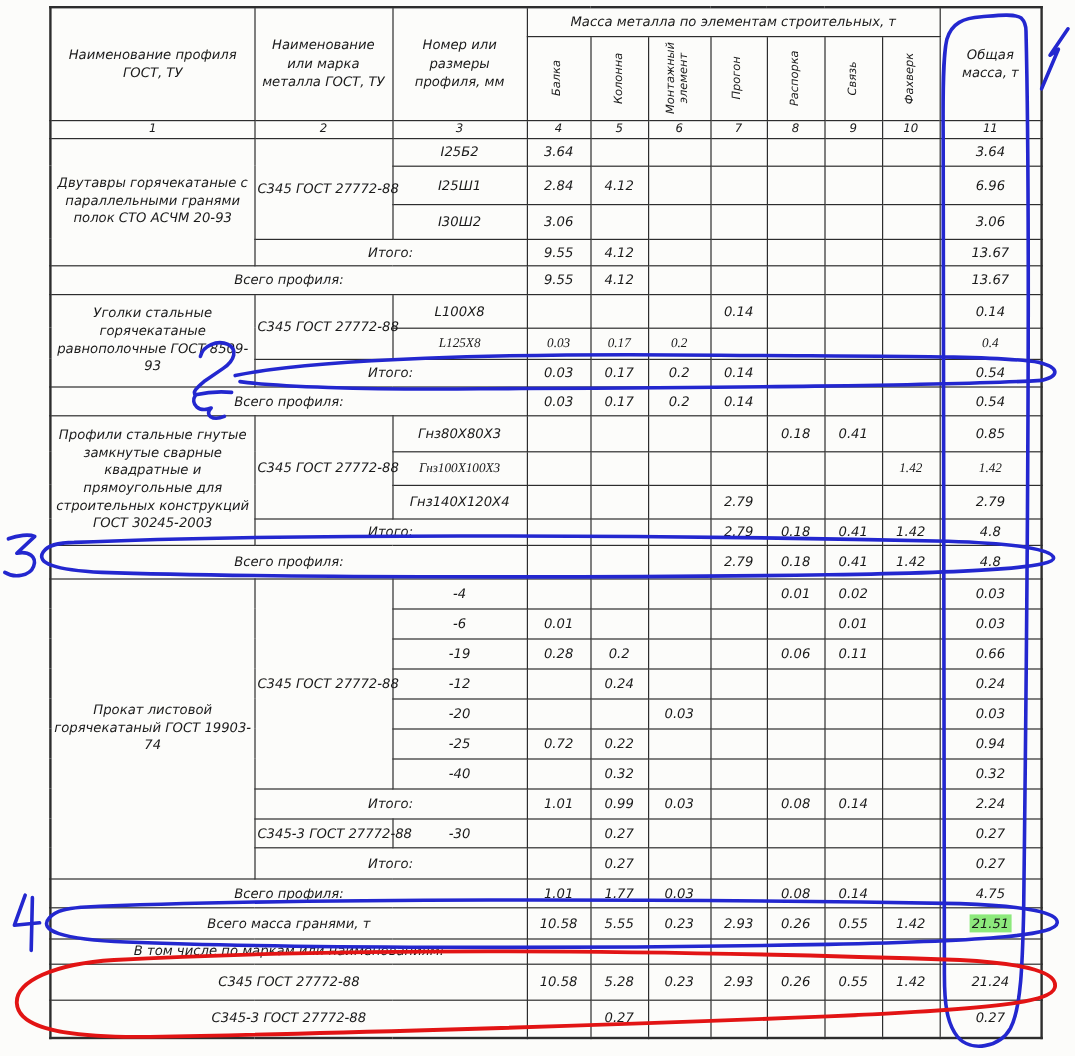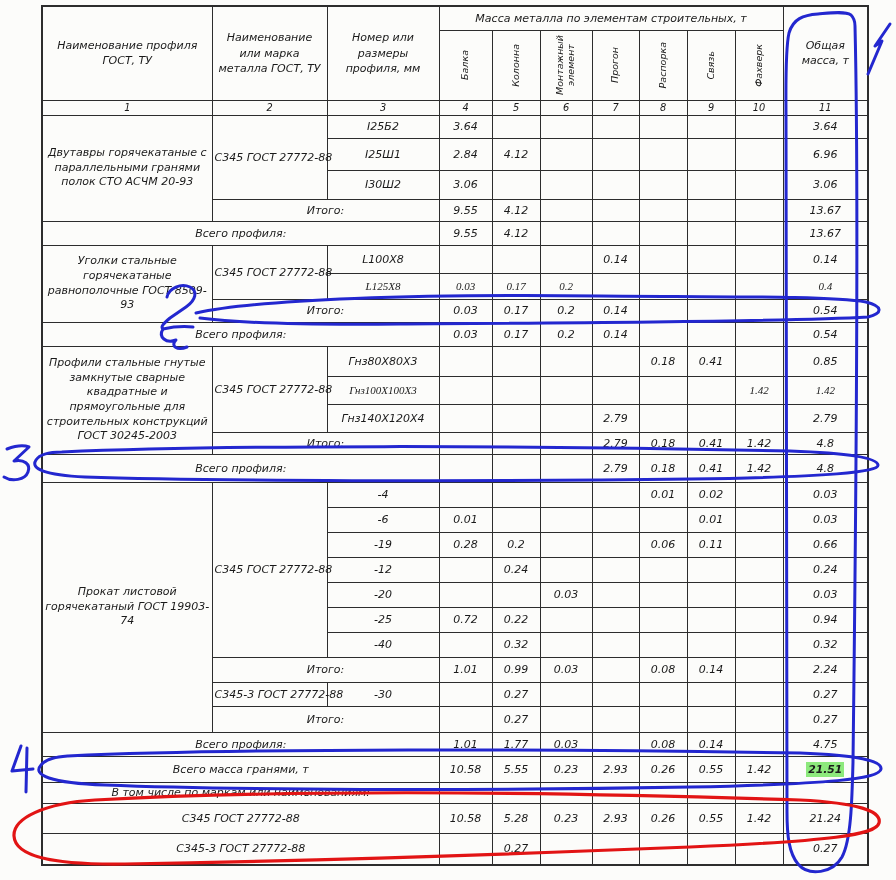--- a/index.html
+++ b/index.html
@@ -29,21 +29,21 @@
   td.tot{font-size:10.8px;}
   td.vert{padding:2px 0;}
   td.vert div{
     writing-mode:vertical-rl;transform:rotate(180deg);
     margin:0 auto;font-size:9.5px;line-height:1.12;max-height:64px;
   }
   tr.numrow td{font-size:9.8px;line-height:1;}
   td.green{padding:0;}
   .green-box{
     display:inline-block;background:#8de97c;
-    padding:1px 2px;font-size:10.8px;font-weight:700;
+    padding:1px 2px;font-size:10.8px;font-weight:400;
   }
   td.note-lbl{font-size:10px;}
   svg.marks{position:absolute;inset:0;width:896px;height:880px;z-index:5;pointer-events:none;}
 </style>
 </head>
 <body>
 
 <div class="page">
 
   <table class="spec">

